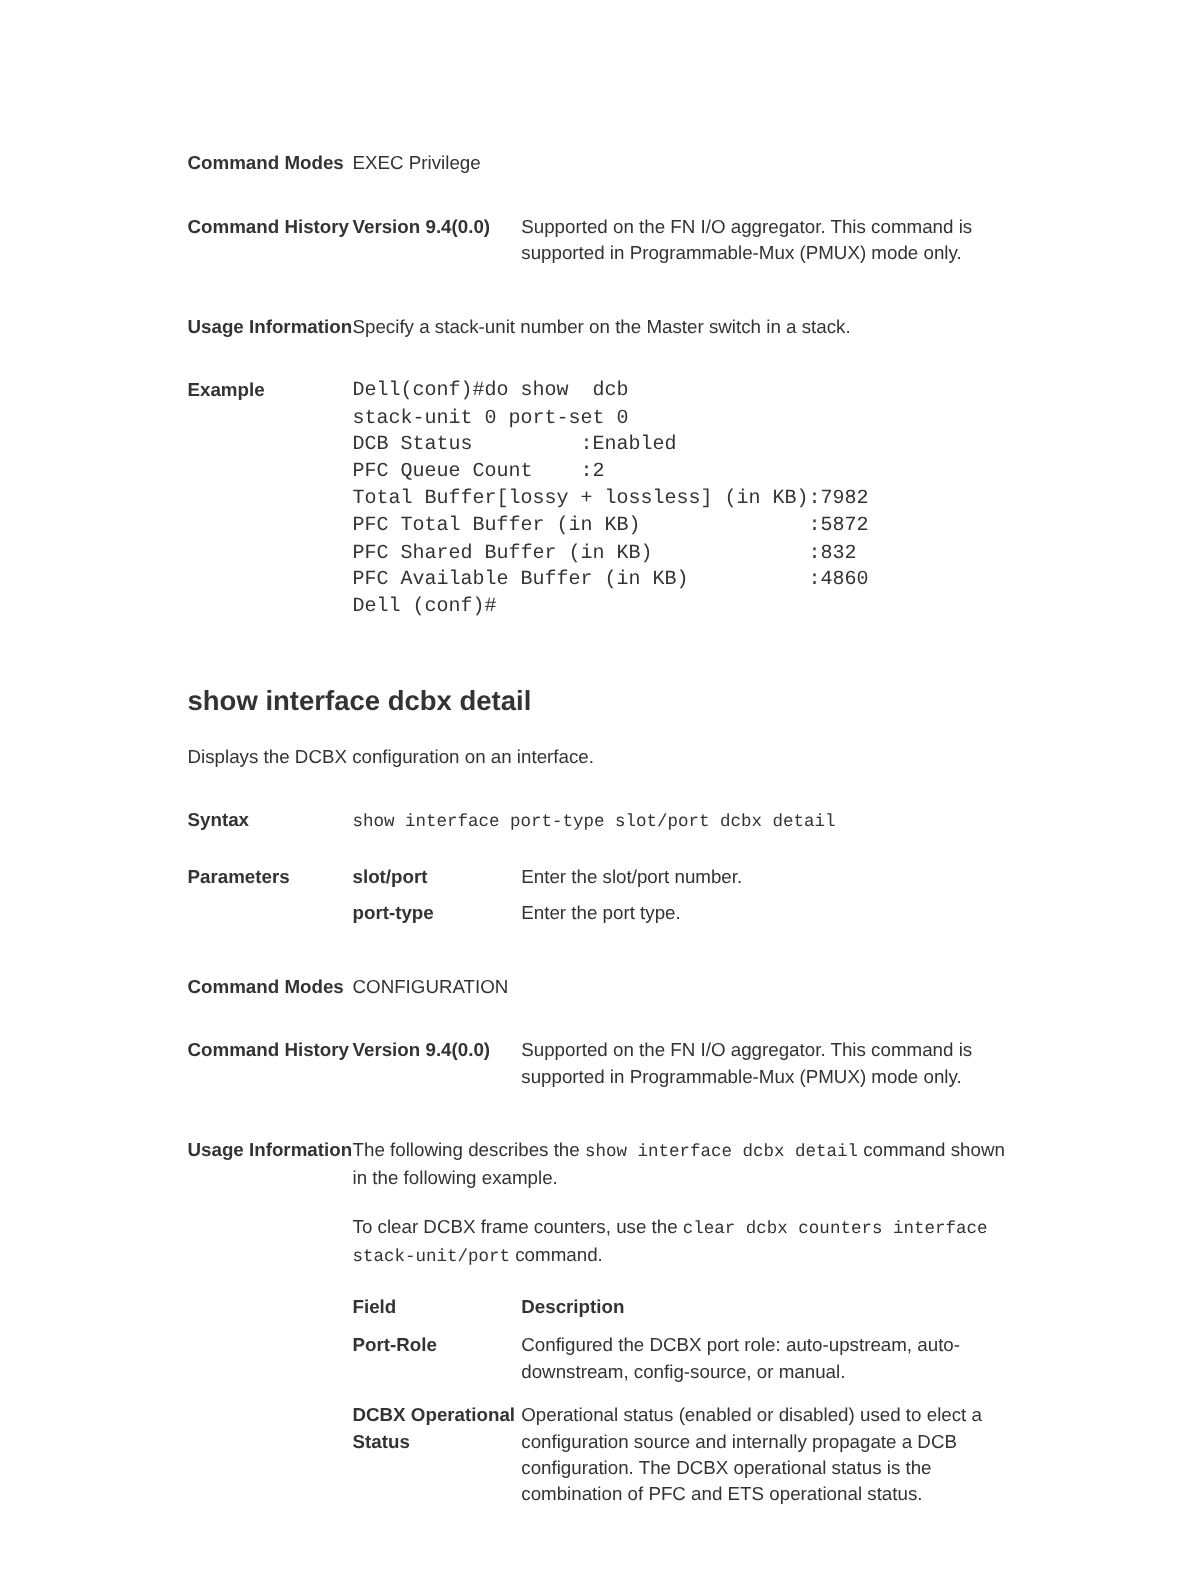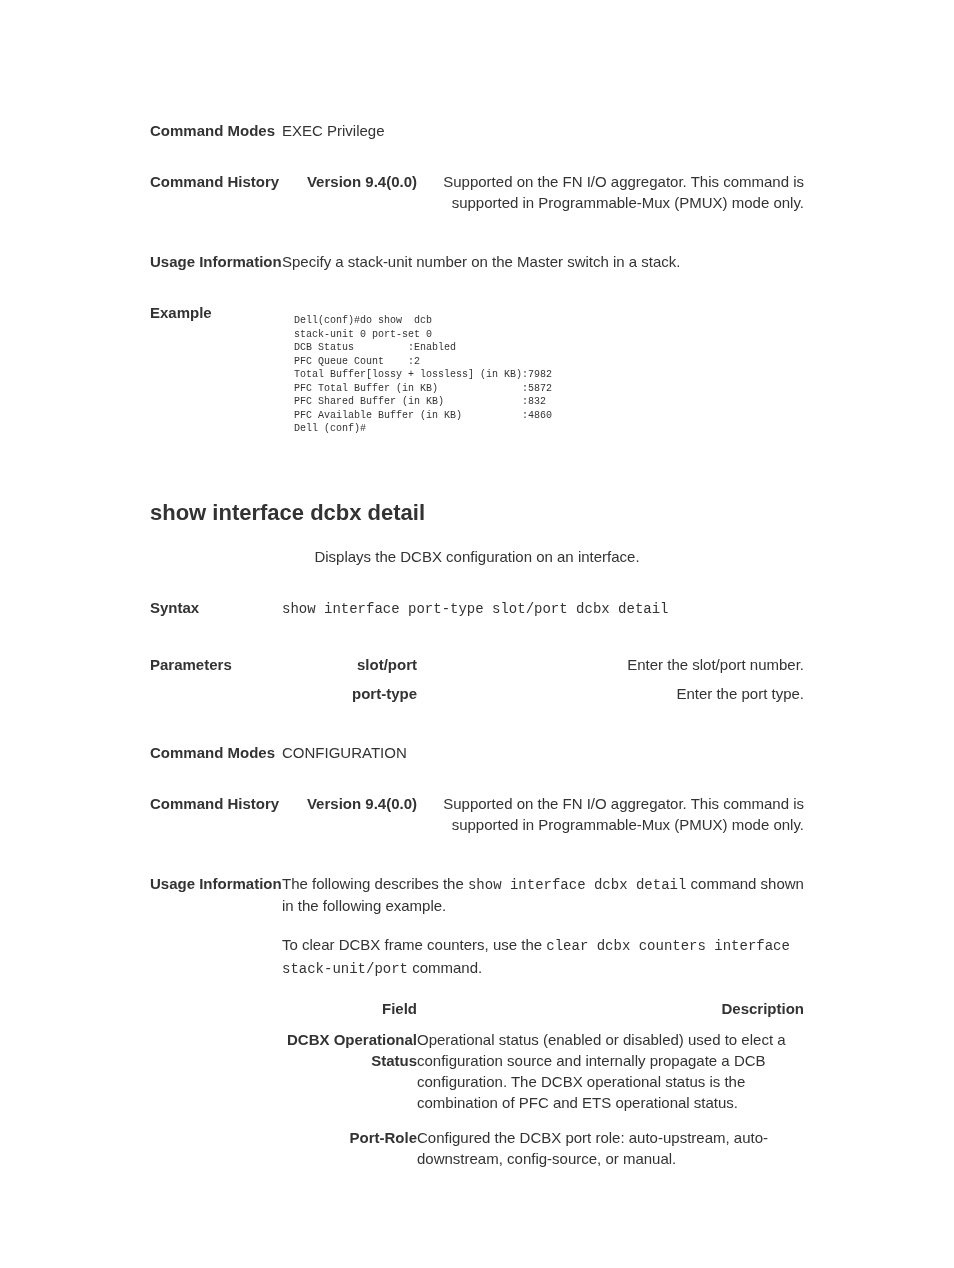--- a/index.html
+++ b/index.html
@@ -27,37 +27,35 @@
     .sub-row {
       display: flex;
       margin-bottom: 8px;
     }
     .sub-label {
       width: 135px;
       flex-shrink: 0;
     }
     .sub-value {
       flex: 1;
-      text-align: right;
     }
-    .bold { font-weight: bold; text-align: right; }
+    .bold { font-weight: bold; }
     .italic { }
     h2.section-title {
       font-size: 22px;
       margin: 50px 0 18px 0;
       font-weight: bold;
     }
     .desc {
       margin-bottom: 30px;
-      text-align: center;
     }
     pre {
       font-family: "Courier New", monospace;
-      font-size: 10px;
-      margin: 12px;
+      font-size: 16px;
+      margin: 0;
       line-height: 1.35;
       white-space: pre;
     }
     code {
       font-family: "Courier New", monospace;
       font-size: 14px;
     }
     .table-head {
       display: flex;
       margin-top: 16px;
@@ -112,21 +110,21 @@
 PFC Total Buffer (in KB)              :5872
 PFC Shared Buffer (in KB)             :832
 PFC Available Buffer (in KB)          :4860
 Dell (conf)#</pre>
   </div>
 </div>
 
 <h2 class="section-title">show interface dcbx detail</h2>
 <div class="desc">Displays the DCBX configuration on an interface.</div>
 
-<div class="row" style="margin-bottom:34px;">
+<div class="row" style="margin-bottom:22px;">
   <div class="label-col">Syntax</div>
   <div class="value-col">
     <code><span>show interface </span><span class="italic">port-type slot/port</span><span> dcbx detail</span></code>
   </div>
 </div>
 
 <div class="row">
   <div class="label-col">Parameters</div>
   <div class="value-col">
     <div class="sub-row">
@@ -163,21 +161,21 @@
     </p>
     <p>
       <span>To clear DCBX frame counters, use the </span><code>clear dcbx counters interface </code><code class="italic">stack-unit/port</code><span> command.</span>
     </p>
 
     <div class="table-head">
       <div class="field-col bold">Field</div>
       <div class="desc-col bold">Description</div>
     </div>
     <div class="table-row">
+      <div class="field-col bold">Port-Role</div>
+      <div class="desc-col">Configured the DCBX port role: auto-upstream, auto-downstream, config-source, or manual.</div>
+    </div>
+    <div class="table-row">
       <div class="field-col bold">DCBX Operational Status</div>
       <div class="desc-col">Operational status (enabled or disabled) used to elect a configuration source and internally propagate a DCB configuration. The DCBX operational status is the combination of PFC and ETS operational status.</div>
-    </div>
-    <div class="table-row">
-      <div class="field-col bold">Port-Role</div>
-      <div class="desc-col">Configured the DCBX port role: auto-upstream, auto-downstream, config-source, or manual.</div>
     </div>
   </div>
 </div>
 
 </body></html>

